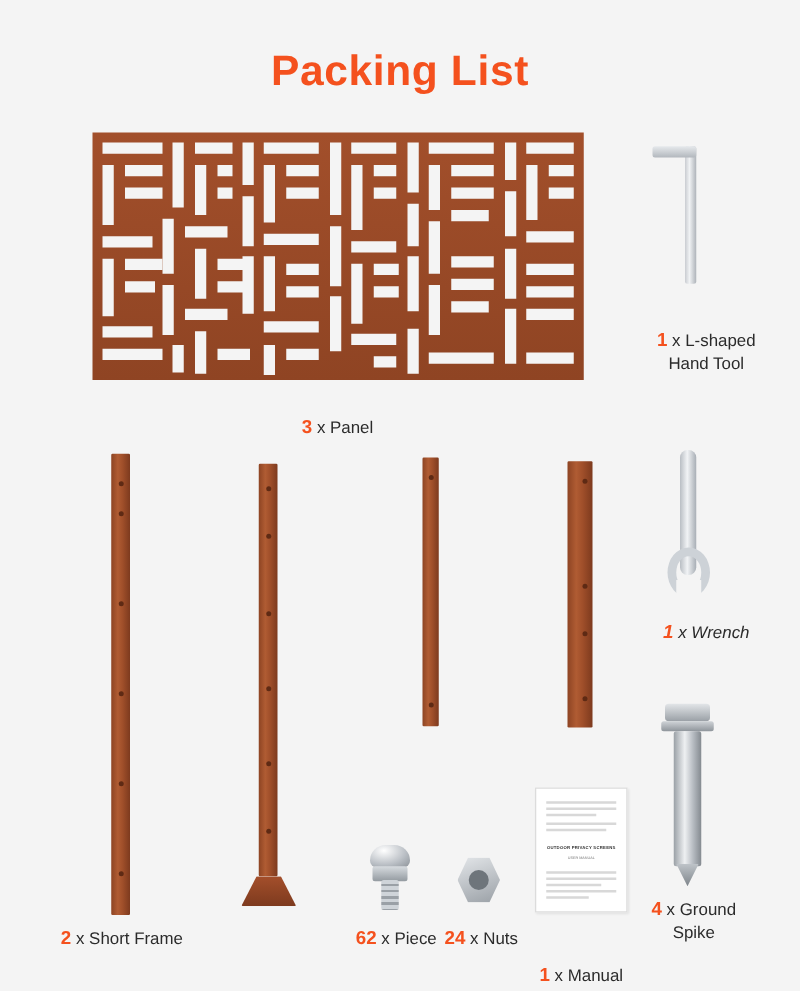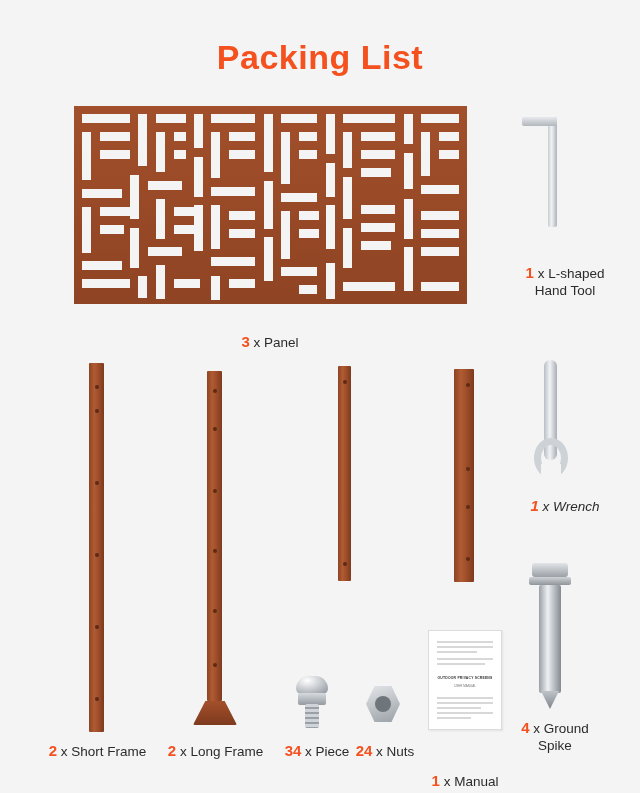--- a/index.html
+++ b/index.html
@@ -422,25 +422,20 @@
 
   <div class="post" style="left:207px; top:371px; width:15px; height:330px;">
     <div class="hole" style="top:18px;"></div>
     <div class="hole" style="top:56px;"></div>
     <div class="hole" style="top:118px;"></div>
     <div class="hole" style="top:178px;"></div>
     <div class="hole" style="top:238px;"></div>
     <div class="hole" style="top:292px;"></div>
   </div>
   <div class="post-foot" style="left:193px; top:701px; width:44px; height:24px; clip-path: polygon(28% 0, 72% 0, 100% 100%, 0 100%);"></div>
-  <div class="caption" style="left:148px; top:742px; width:135px;">
-    <span class="qty">2</span>
-    <span>x</span>
-    <span>Long Frame</span>
-  </div>
 
   <div class="post" style="left:338px; top:366px; width:13px; height:215px;">
     <div class="hole" style="top:14px;"></div>
     <div class="hole" style="top:196px;"></div>
   </div>
 
   <div class="post" style="left:454px; top:369px; width:20px; height:213px;">
     <div class="hole" style="top:14px; margin-left:2px;"></div>
     <div class="hole" style="top:98px; margin-left:2px;"></div>
     <div class="hole" style="top:136px; margin-left:2px;"></div>
@@ -471,21 +466,21 @@
     <br>
     <span>Spike</span>
   </div>
 
   <div class="bolt">
     <div class="cap"></div>
     <div class="nutring"></div>
     <div class="shaft"></div>
   </div>
   <div class="caption" style="left:272px; top:742px; width:90px;">
-    <span class="qty">34</span>
+    <span class="qty">62</span>
     <span>x</span>
     <span>Piece</span>
   </div>
 
   <div class="nut">
     <div class="hex"></div>
     <div class="hole"></div>
   </div>
   <div class="caption" style="left:345px; top:742px; width:80px;">
     <span class="qty">24</span>

